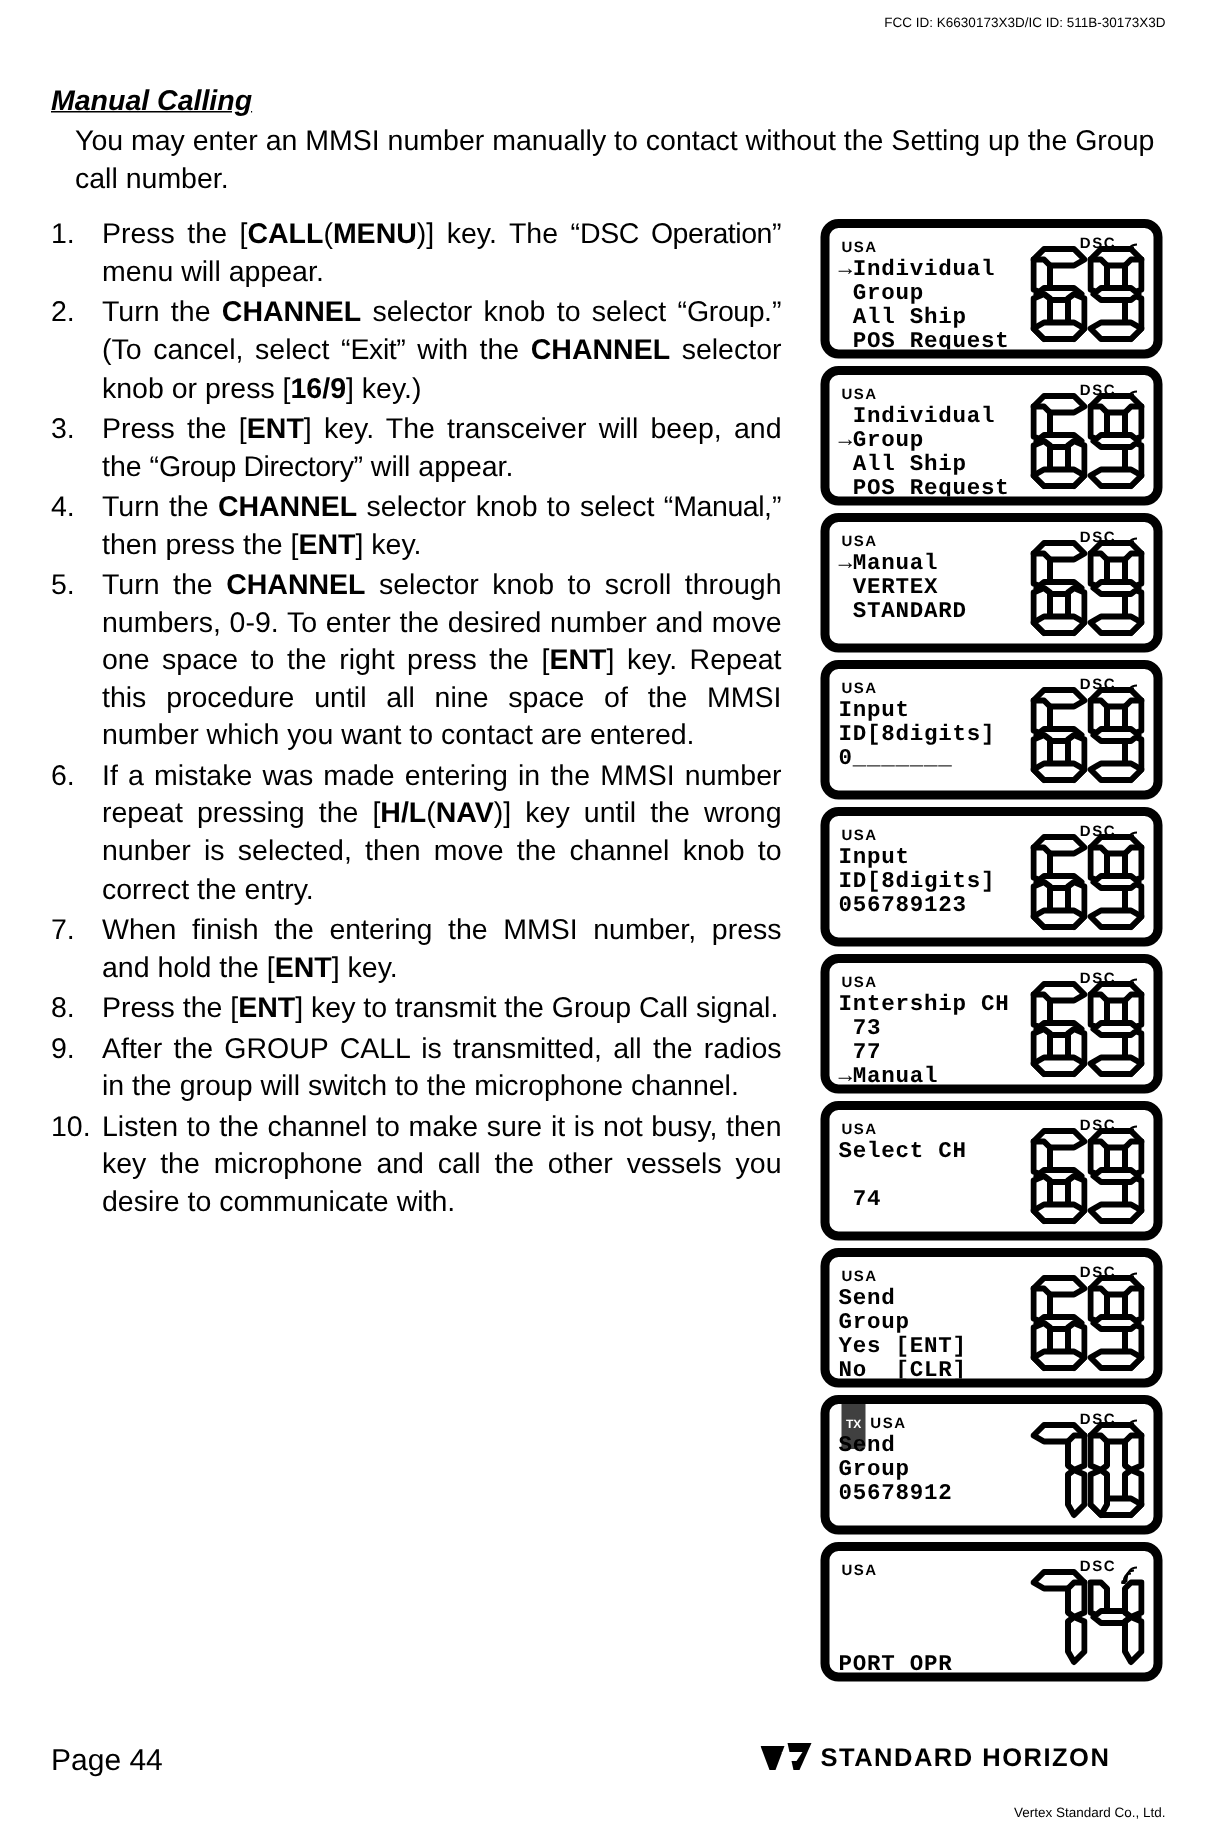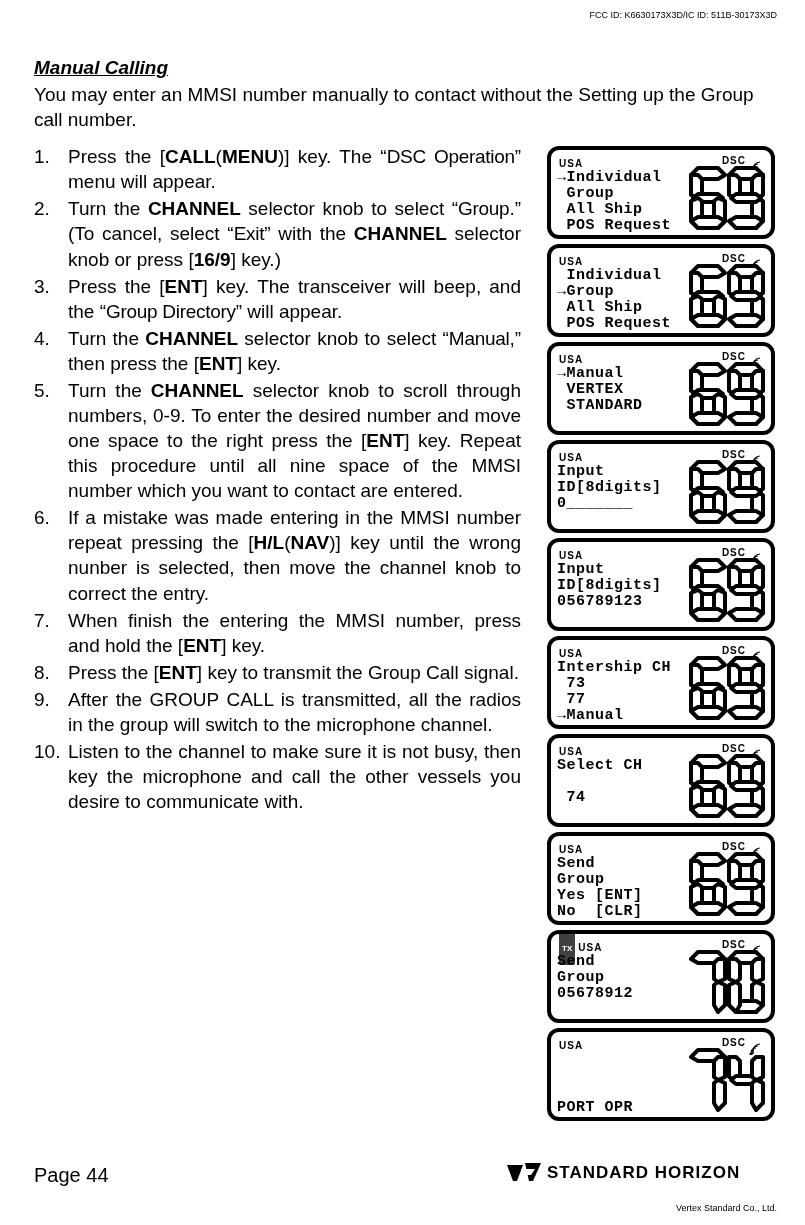--- a/index.html
+++ b/index.html
@@ -21,20 +21,21 @@
     font-size: 9px;
   }
   .section-title {
     font-style: italic;
     text-decoration: underline;
     font-weight: bold;
     margin-bottom: 2px;
   }
   .intro {
     margin-bottom: 12px;
+    margin-left: 16px;
   }
   .content-row {
     display: flex;
     align-items: flex-start;
     gap: 26px;
   }
   .steps-col { flex: 1 1 auto; }
   ol.steps {
     list-style: none;
     counter-reset: item;
@@ -58,21 +59,21 @@
 
   .screens-col {
     width: 230px;
     flex: 0 0 230px;
     display: flex;
     flex-direction: column;
     gap: 5px;
     margin-top: 2px;
   }
   .lcd {
-    border: 4px solid #000000;
+    border: 6px solid #000000;
     border-radius: 12px;
     width: 228px;
     height: 93px;
     position: relative;
     overflow: hidden;
     background: #fff;
   }
   .lcd-top {
     display: flex;
     justify-content: space-between;

